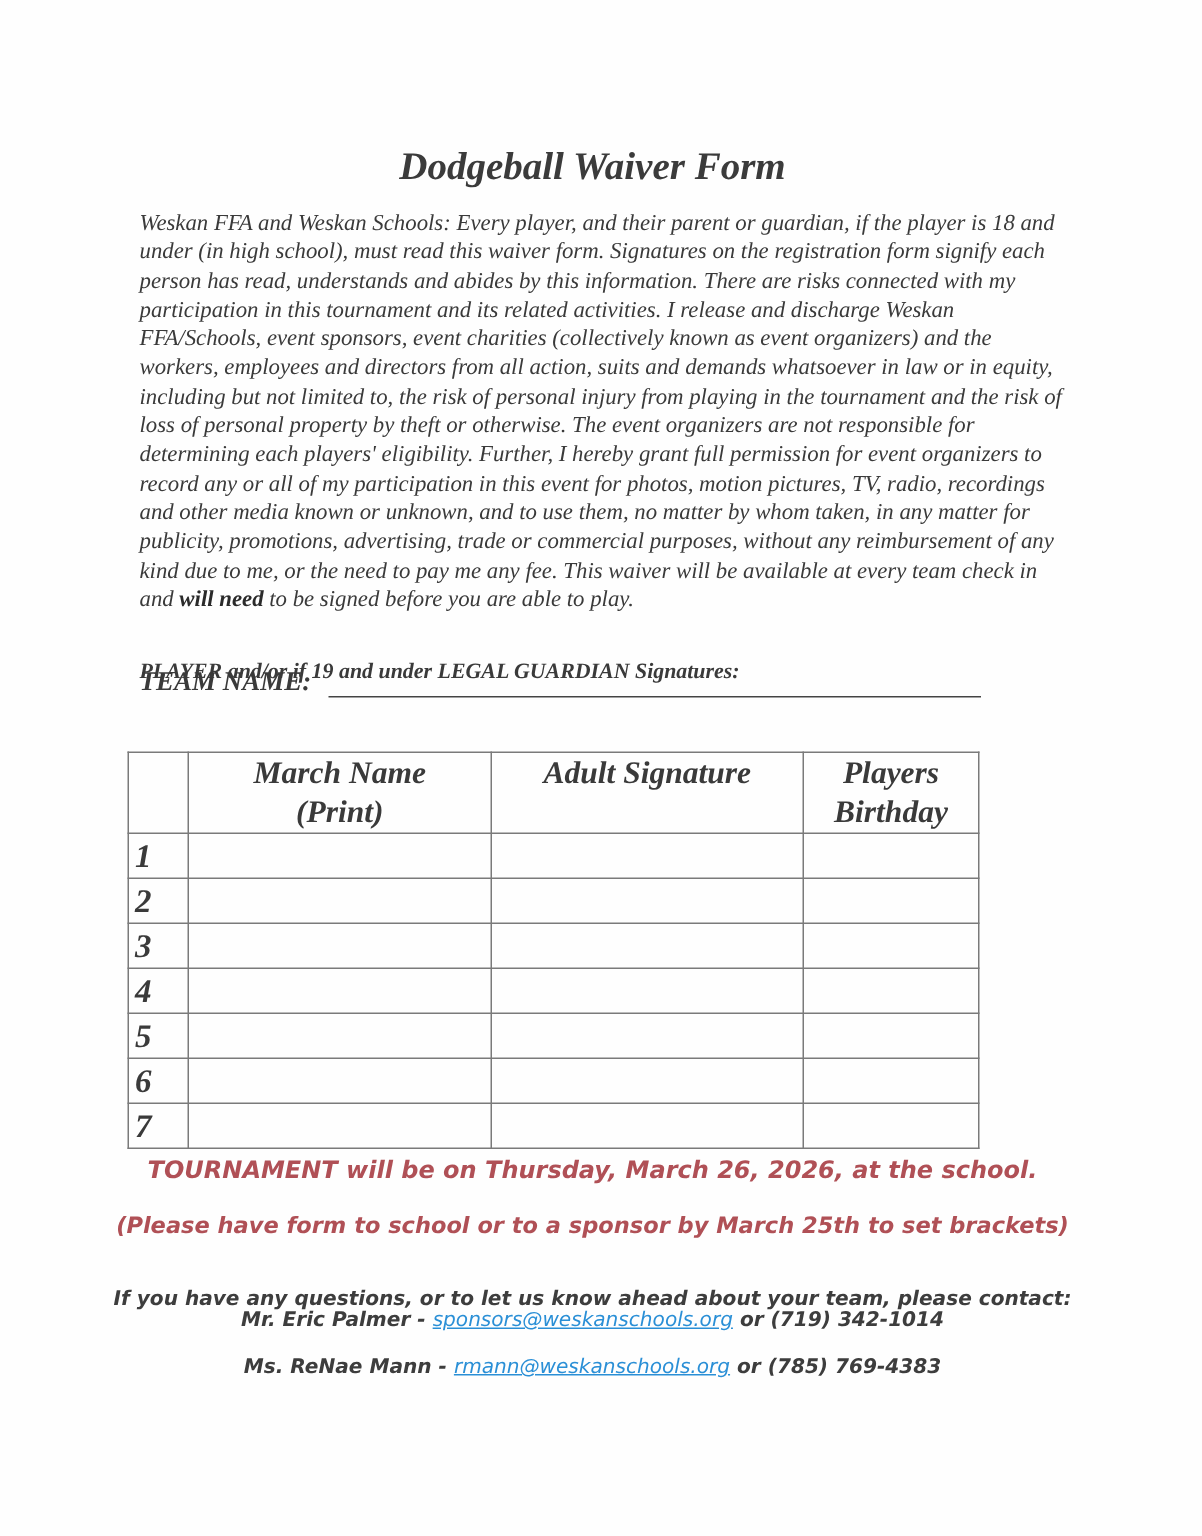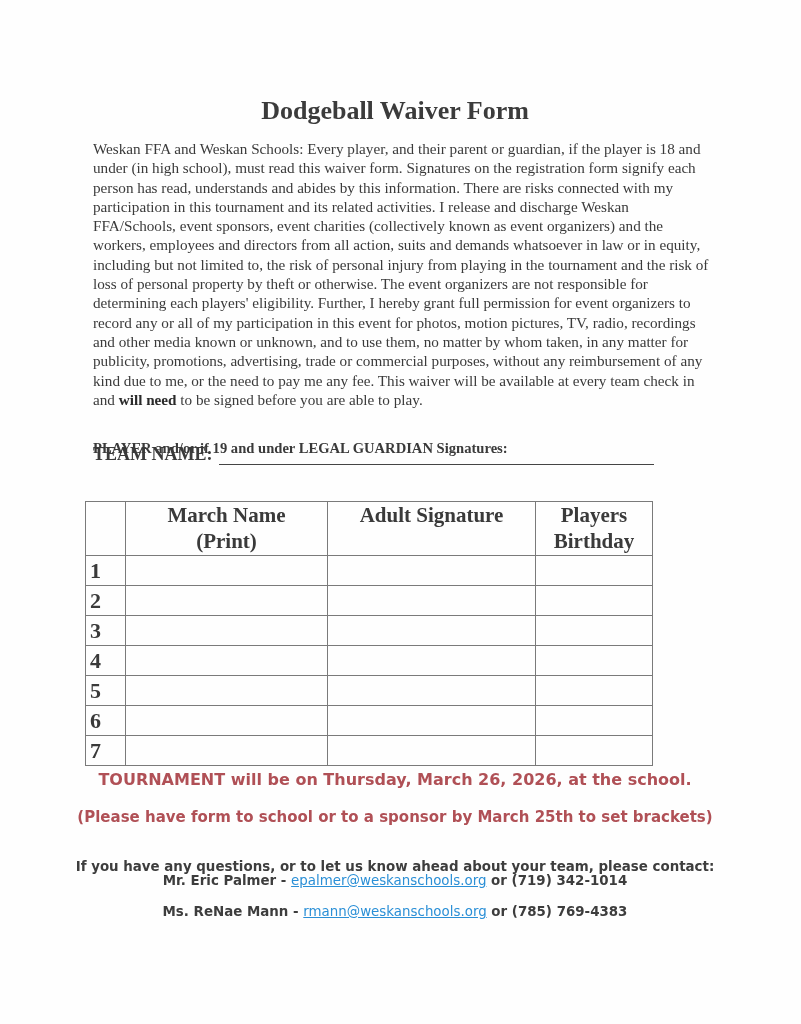--- a/index.html
+++ b/index.html
@@ -1,17 +1,17 @@
 <!DOCTYPE html>
 <html><head>
 <meta charset="utf-8">
 <style>
   html, body { margin: 0; padding: 0; background: #ffffff; }
   body { width: 801px; height: 1024px; position: relative; overflow: hidden; }
-  .page { position: absolute; left: 0; top: 0; width: 801px; height: 1024px; background: #fefefe; }
+  .page { position: absolute; left: 0; top: 0; width: 801px; height: 1024px; background: #fefefe; font-style: italic; }
   .title {
     position: absolute; left: 0; top: 96px; width: 790px; text-align: center;
     font-family: "Liberation Serif", serif; font-weight: bold; font-size: 26px; color: #3b3b3b;
   }
   .body-text {
     position: absolute; left: 93px; top: 139px; width: 620px;
     font-family: "Liberation Serif", serif; font-size: 15.2px; line-height: 19.3px; color: #3a3a3a;
   }
   .body-text b { color: #2a2a2a; }
   .sig-heading {
@@ -137,19 +137,19 @@
       <td></td>
     </tr>
   </tbody>
     </table>
 
   <div class="tournament">TOURNAMENT will be on Thursday, March 26, 2026, at the school.</div>
   <div class="deadline">(Please have form to school or to a sponsor by March 25th to set brackets)</div>
   <div class="contact-intro">If you have any questions, or to let us know ahead about your team, please contact:</div>
 
   <div class="contact-line c1">
-    <span>Mr. Eric Palmer - </span><span class="email">epalmer@weskanschools.org</span><span> or (719) 342-1014</span>
+    <span>Mr. Eric Palmer - </span><span class="email">sponsors@weskanschools.org</span><span> or (719) 342-1014</span>
   </div>
   <div class="contact-line c2">
     <span>Ms. ReNae Mann - </span><span class="email">rmann@weskanschools.org</span><span> or (785) 769-4383</span>
   </div>
 
 </div>
 
 </body></html>

